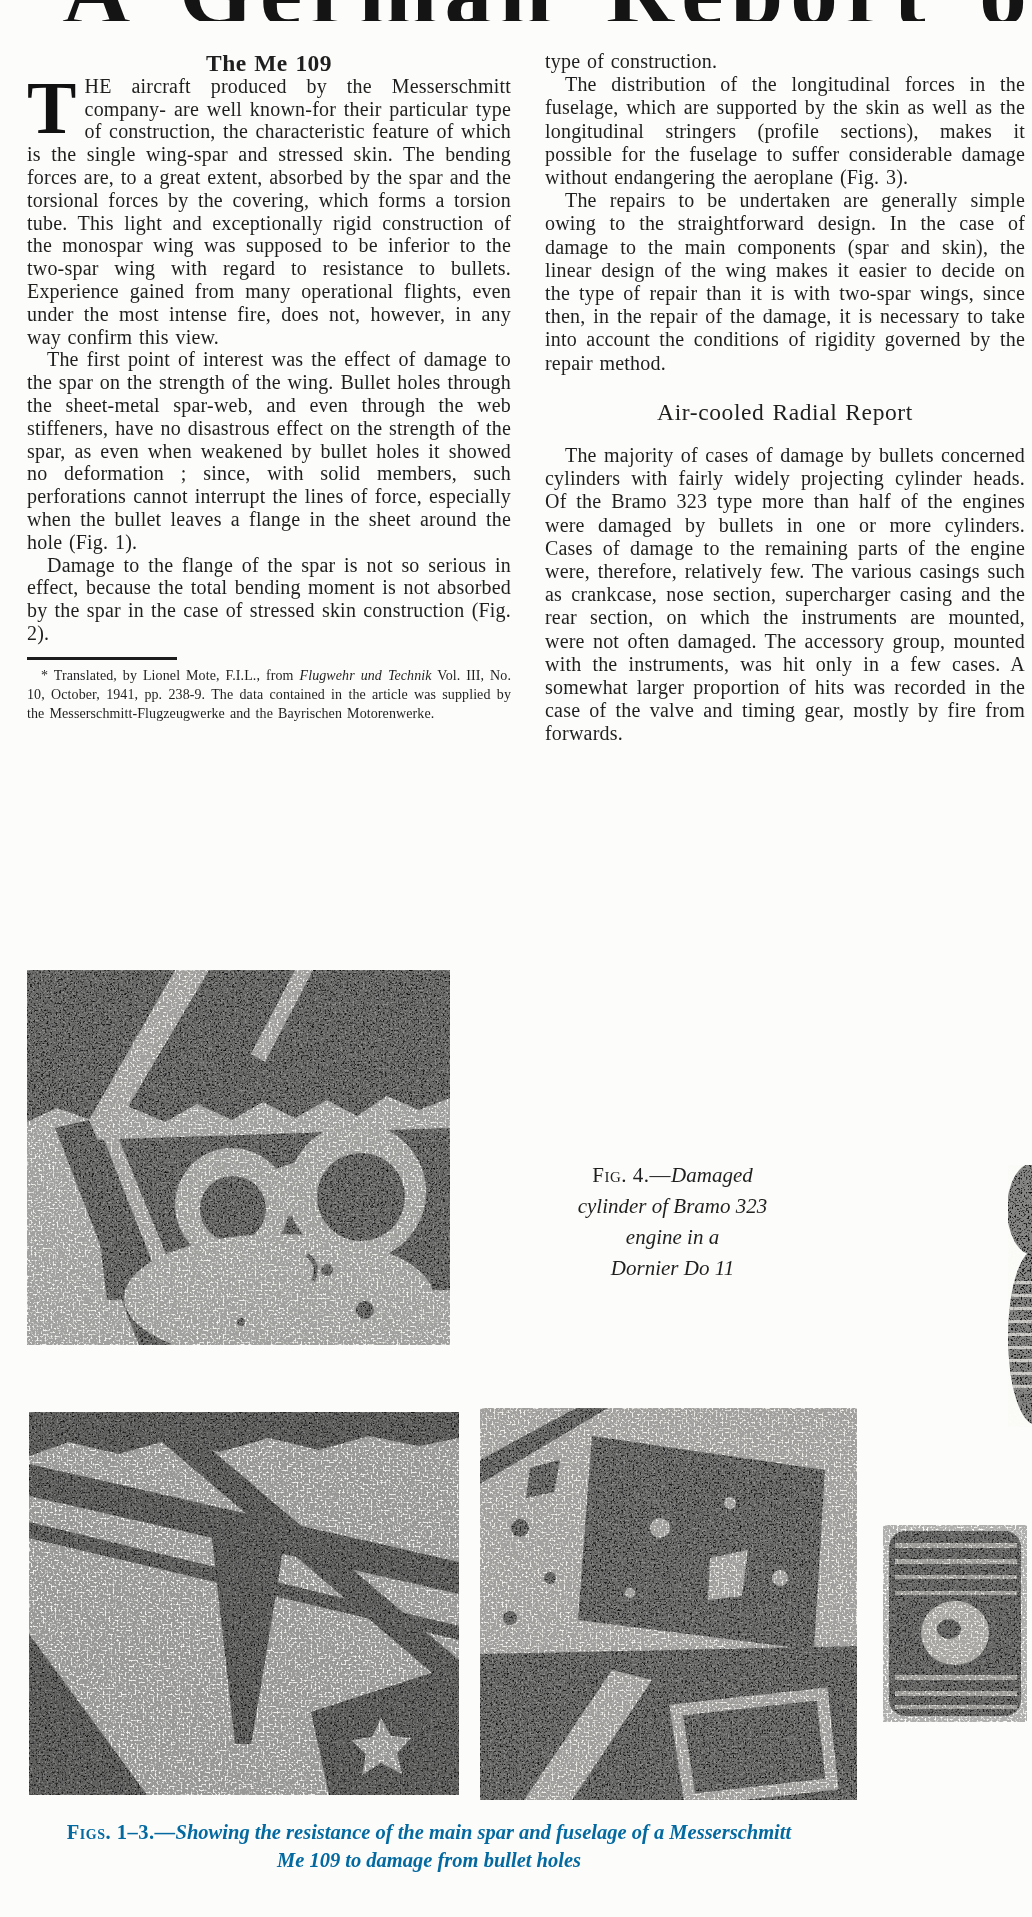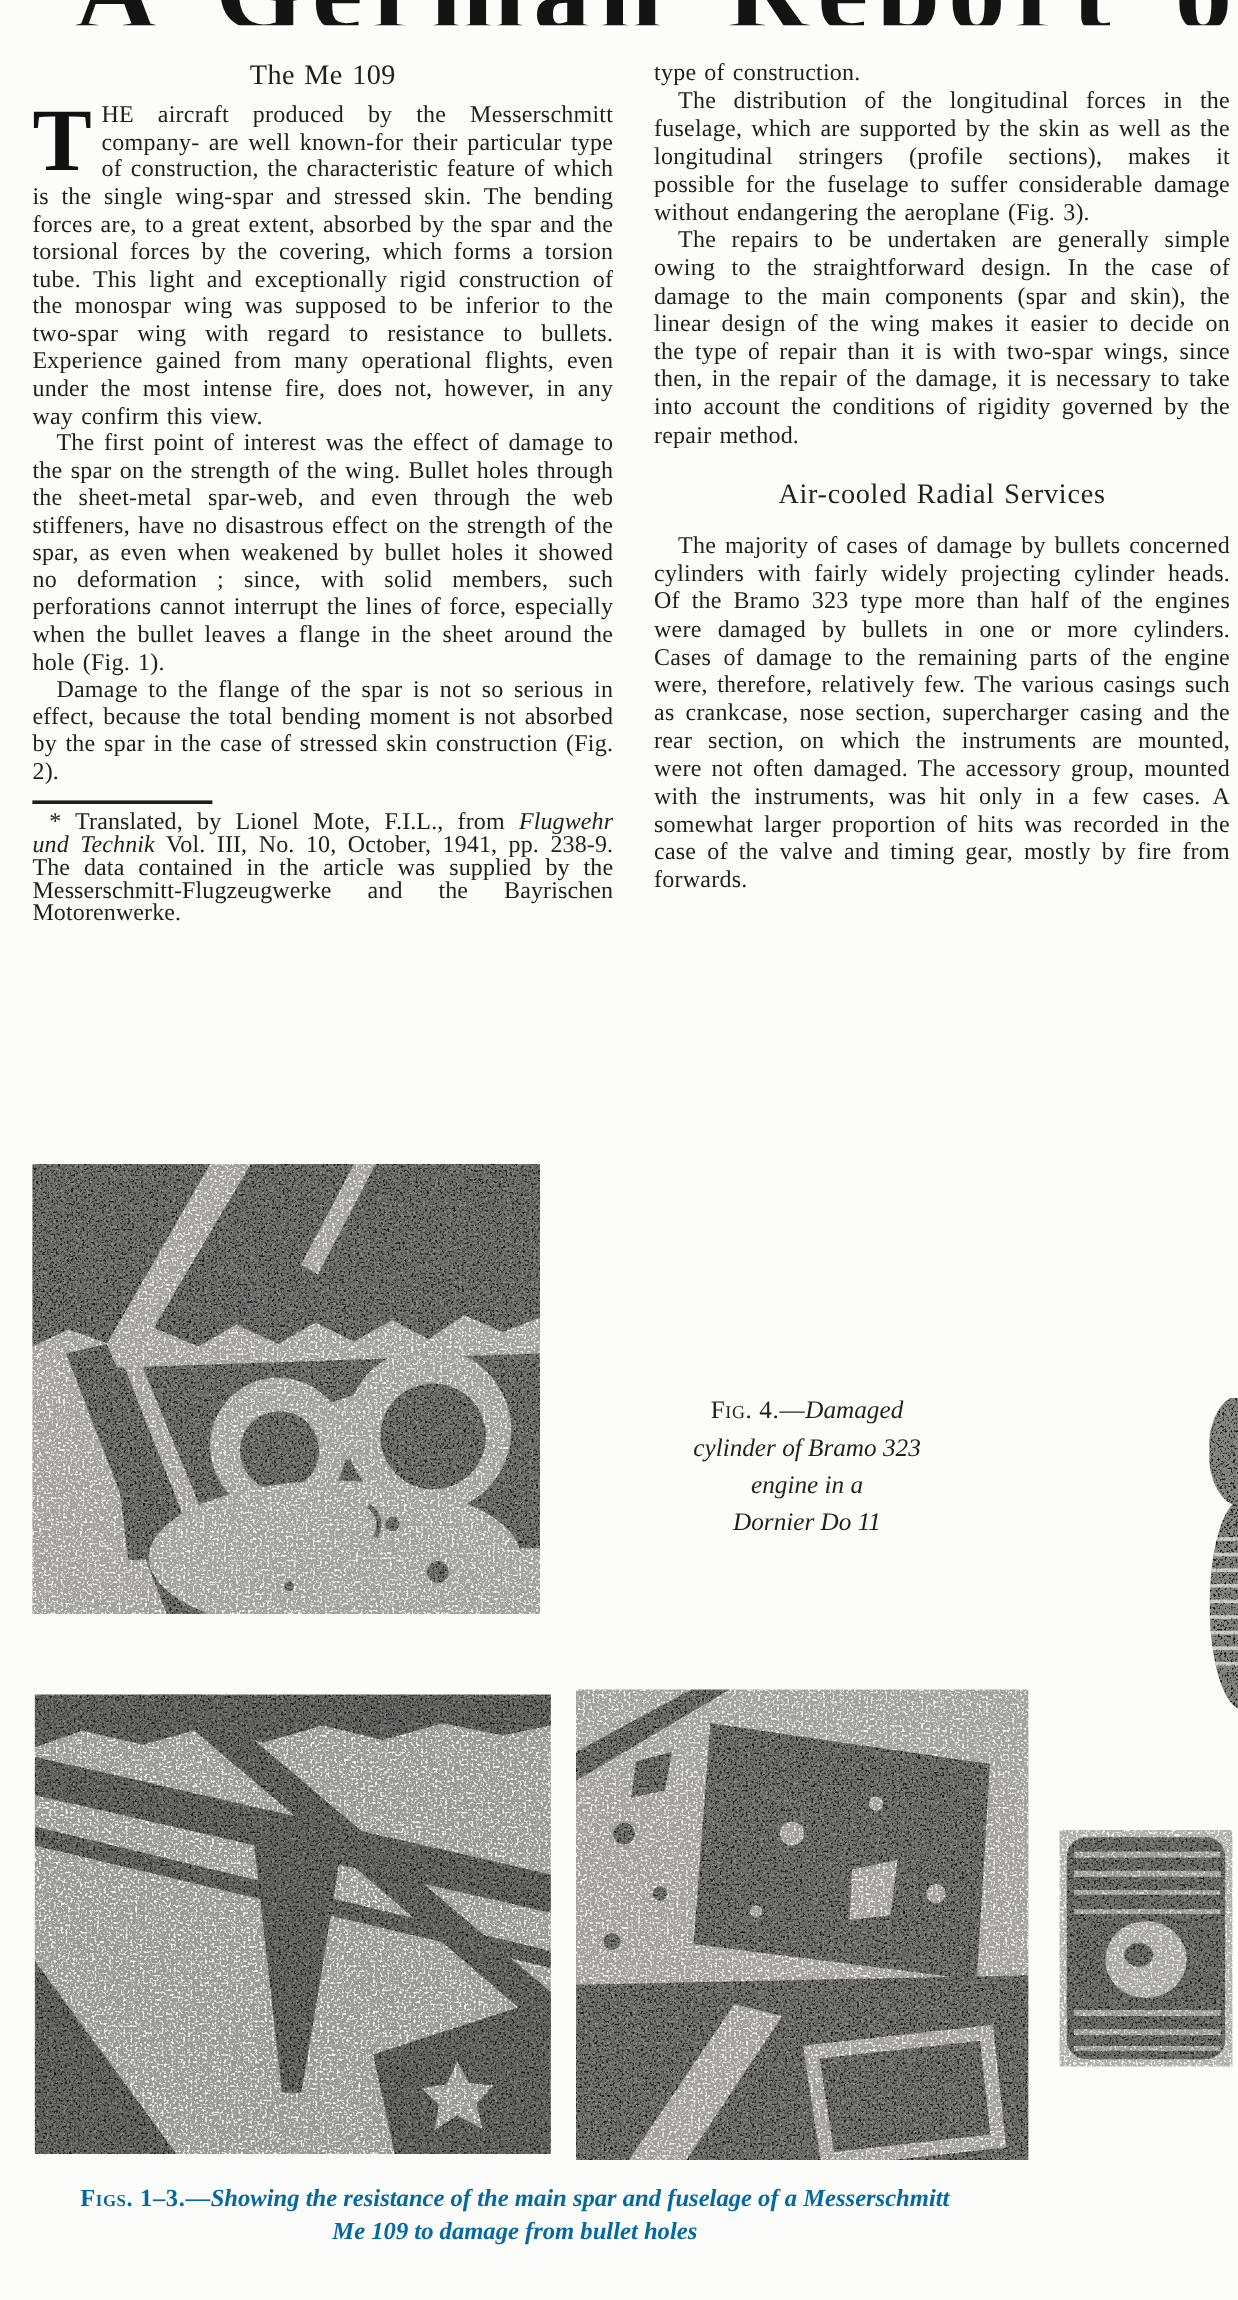--- a/index.html
+++ b/index.html
@@ -15,29 +15,29 @@
     position:absolute;left:62px;top:0;margin-top:-55px;white-space:nowrap;
     font-size:95px;line-height:95px;font-weight:bold;letter-spacing:7px;word-spacing:16px;color:#141414;
   }
   
   .col{position:absolute;text-align:justify;font-size:20px;line-height:22.8px;letter-spacing:0.2px;word-spacing:1.5px;}
   .col-left{left:27px;top:52px;width:484px;}
   .col-right{left:545px;top:50px;width:480px;line-height:23.2px;}
   .col p{margin:0;text-indent:20px;}
   .col p.noindent{text-indent:0;}
   h2.sec{
-    font-size:23.5px;font-weight:normal;text-align:center;margin:0 0 10px 0;letter-spacing:0.4px;
+    font-size:23.5px;font-weight:bold;text-align:center;margin:0 0 0 0;letter-spacing:0.4px;
   }
   h2.sec2{font-size:23.5px;font-weight:normal;text-align:center;margin:26px 0 20px 0;letter-spacing:0.6px;}
   .dropcap{
     float:left;font-size:74px;line-height:58px;padding:4px 8px 0 0;font-weight:bold;color:#111;
   }
   
   .footnote-rule{width:150px;border-top:3px solid #1d1d1d;margin:12px 0 6px 0;}
-  .footnote{font-size:20px;line-height:19px;text-align:justify;text-indent:14px;letter-spacing:0.1px;}
+  .footnote{font-size:14px;line-height:19px;text-align:justify;text-indent:14px;letter-spacing:0.1px;}
   .footnote .it{font-style:italic;}
   
   .fig4-caption{
     position:absolute;left:545px;top:1160px;width:255px;text-align:center;
     font-size:21px;line-height:31px;color:#1f1f1f;
   }
   .fig4-caption .pref{font-variant:small-caps;font-style:normal;letter-spacing:0.5px;}
   .fig4-caption .it{font-style:italic;}
   .figs13-caption{
     position:absolute;left:8px;top:1818px;width:842px;text-align:center;
@@ -80,21 +80,21 @@
   <p>The first point of interest was the effect of damage to the spar on the strength of the wing. Bullet holes through the sheet-metal spar-web, and even through the web stiffeners, have no disastrous effect on the strength of the spar, as even when weakened by bullet holes it showed no deformation ;  since, with solid members, such perforations cannot interrupt the lines of force, especially when the bullet leaves a flange in the sheet around the hole (Fig. 1).</p>
   <p>Damage to the flange of the spar is not so serious in effect, because the total bending moment is not absorbed by the spar in the case of stressed skin construction (Fig. 2).</p>
   <div class="footnote-rule"></div>
   <div class="footnote"><span>* Translated, by Lionel Mote, F.I.L., from </span><span class="it">Flugwehr und Technik</span><span> Vol. III, No. 10, October, 1941, pp. 238-9.  The data contained in the article was supplied by the Messerschmitt-Flugzeugwerke and the Bayrischen Motorenwerke.</span></div>
 </div>
 
 <div class="col col-right">
   <p class="noindent">type of construction.</p>
   <p>The distribution of the longitudinal forces in the fuselage, which are supported by the skin as well as the longitudinal stringers (profile sections), makes it possible for the fuselage to suffer considerable damage without endangering the aeroplane (Fig. 3).</p>
   <p>The repairs to be undertaken are generally simple owing to the straightforward design.   In the case of damage to the main components (spar and skin), the linear design of the wing makes it easier to decide on the type of repair than it is with two-spar wings, since then, in the repair of the damage, it is necessary to take into account the conditions of rigidity governed by the repair method.</p>
-  <h2 class="sec2">Air-cooled Radial Services</h2>
+  <h2 class="sec2">Air-cooled Radial Report</h2>
   <p>The majority of cases of damage by bullets concerned cylinders with fairly widely projecting cylinder heads.  Of the Bramo 323 type more than half of the engines were damaged by bullets in one or more cylinders.  Cases of damage to the remaining parts of the engine were, therefore, relatively few.  The various casings such as crankcase, nose section, supercharger casing and the rear section, on which the instruments are mounted, were not often damaged.  The accessory group, mounted with the instruments, was hit only in a few cases.  A somewhat larger proportion of hits was recorded in the case of the valve and timing gear, mostly by fire from forwards.</p>
 </div>
 
 <div class="fig4-caption">
   <span class="pref">Fig. 4.—</span><span class="it">Damaged</span><br>
   <span class="it">cylinder of Bramo 323</span><br>
   <span class="it">engine in a</span><br>
   <span class="it">Dornier Do 11</span>
 </div>
 

